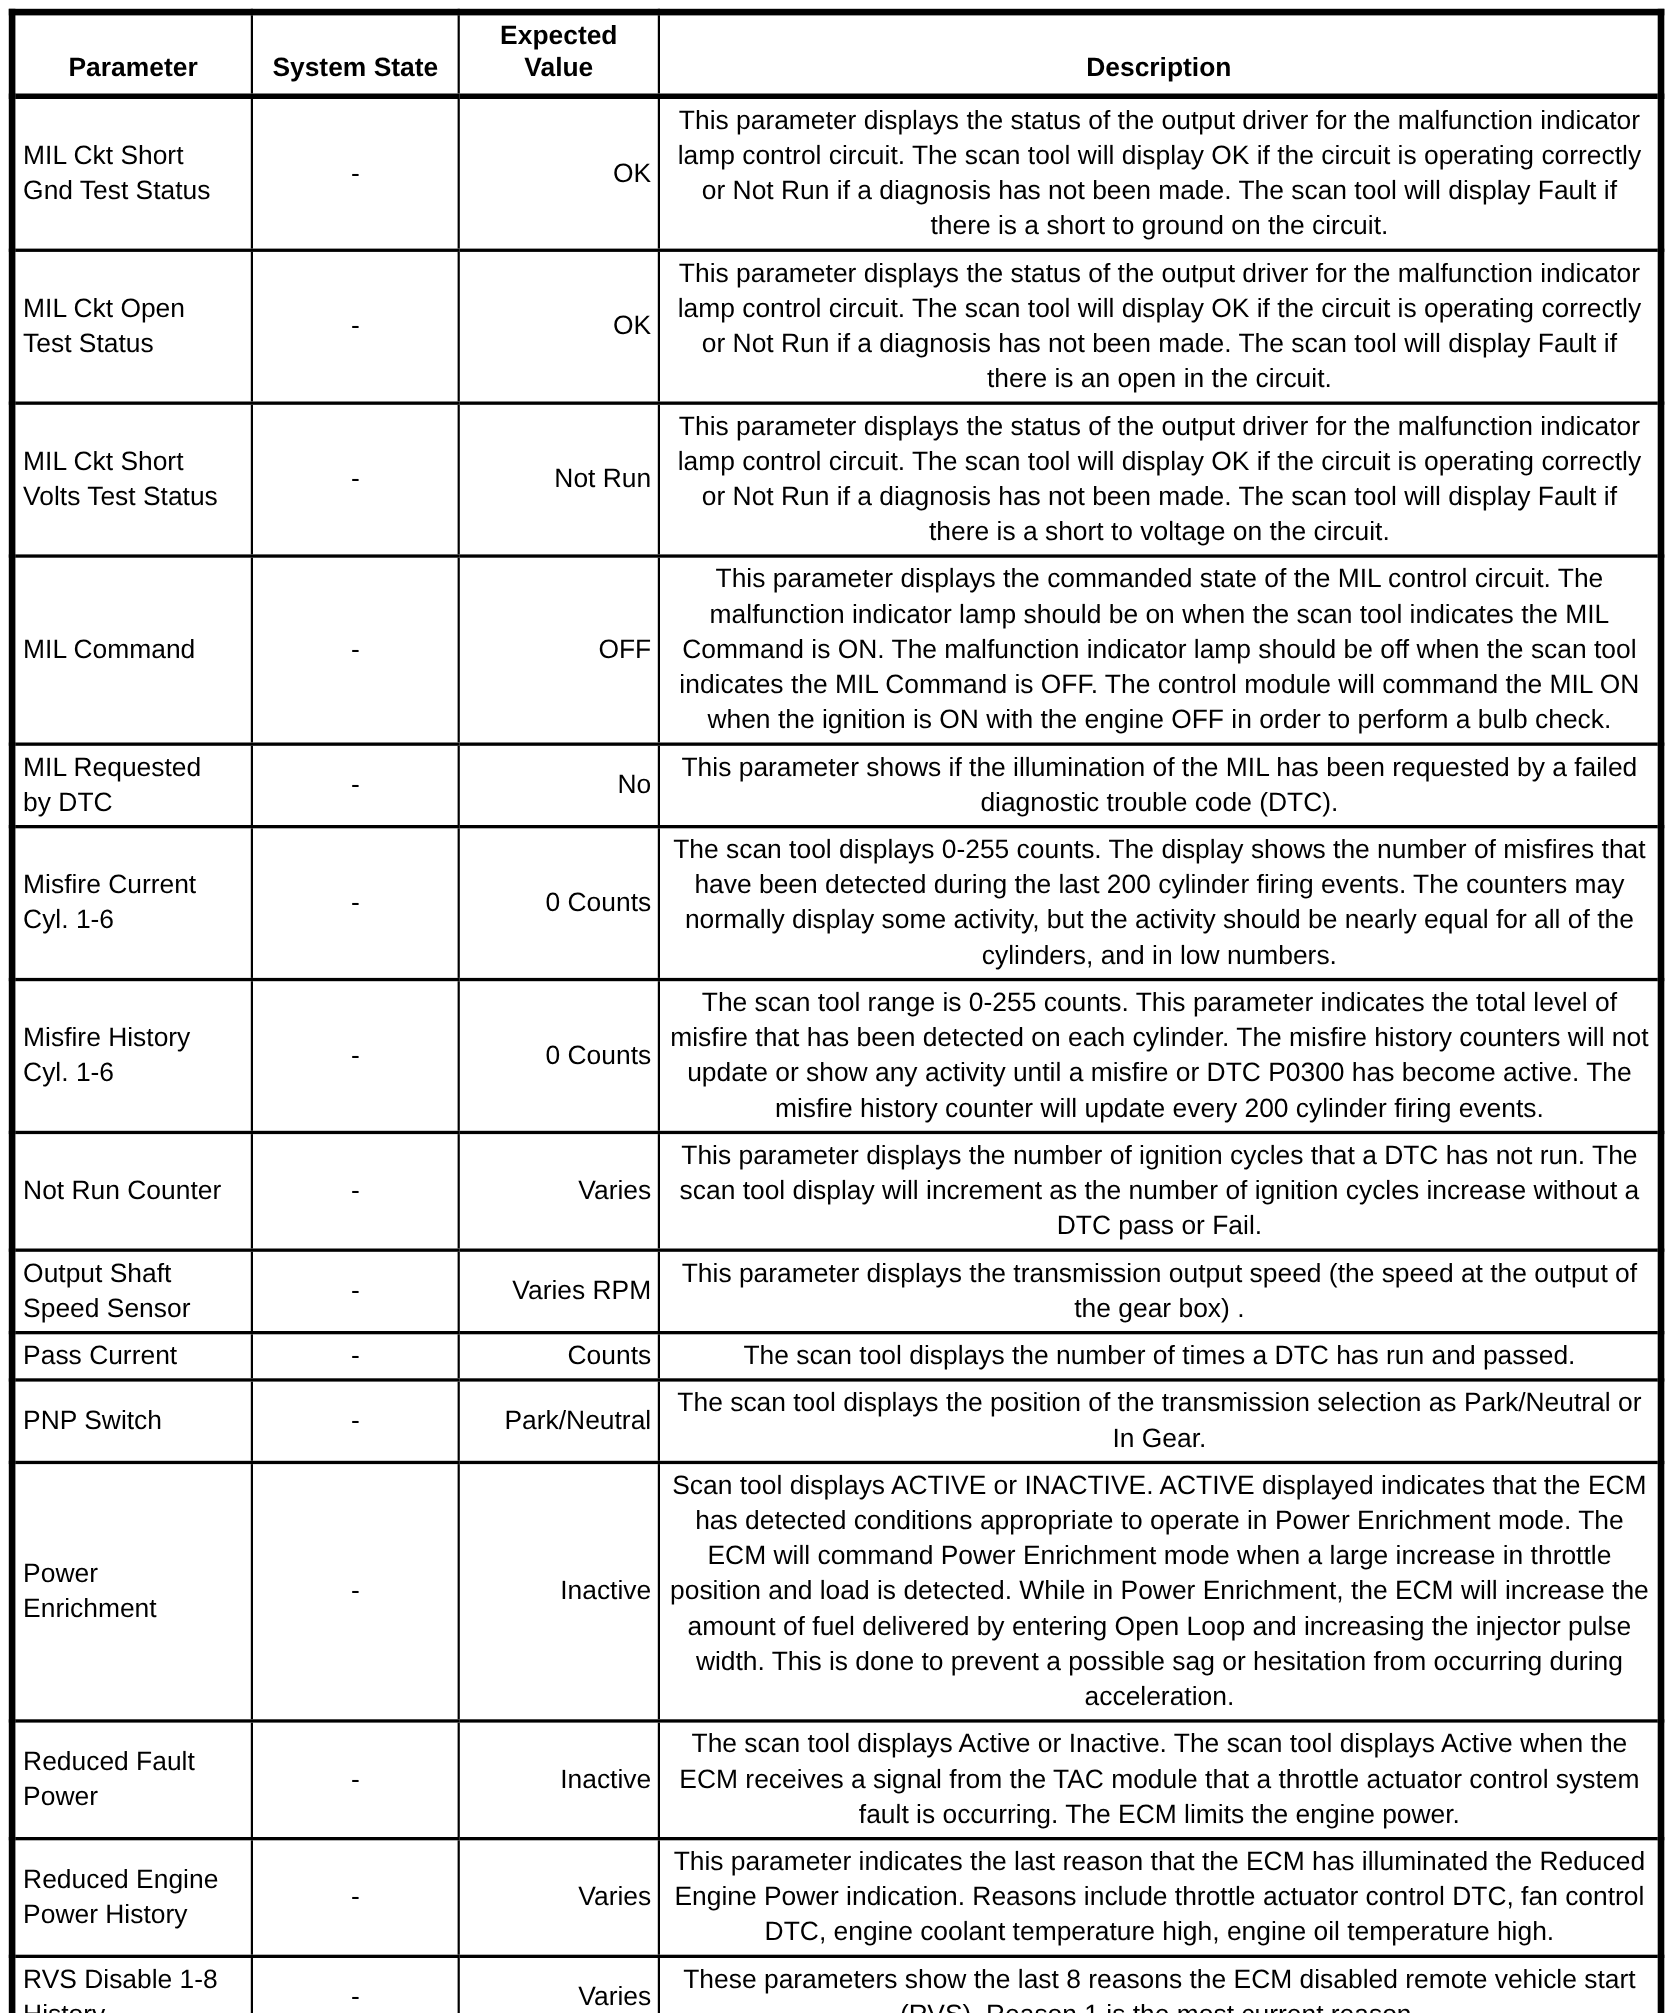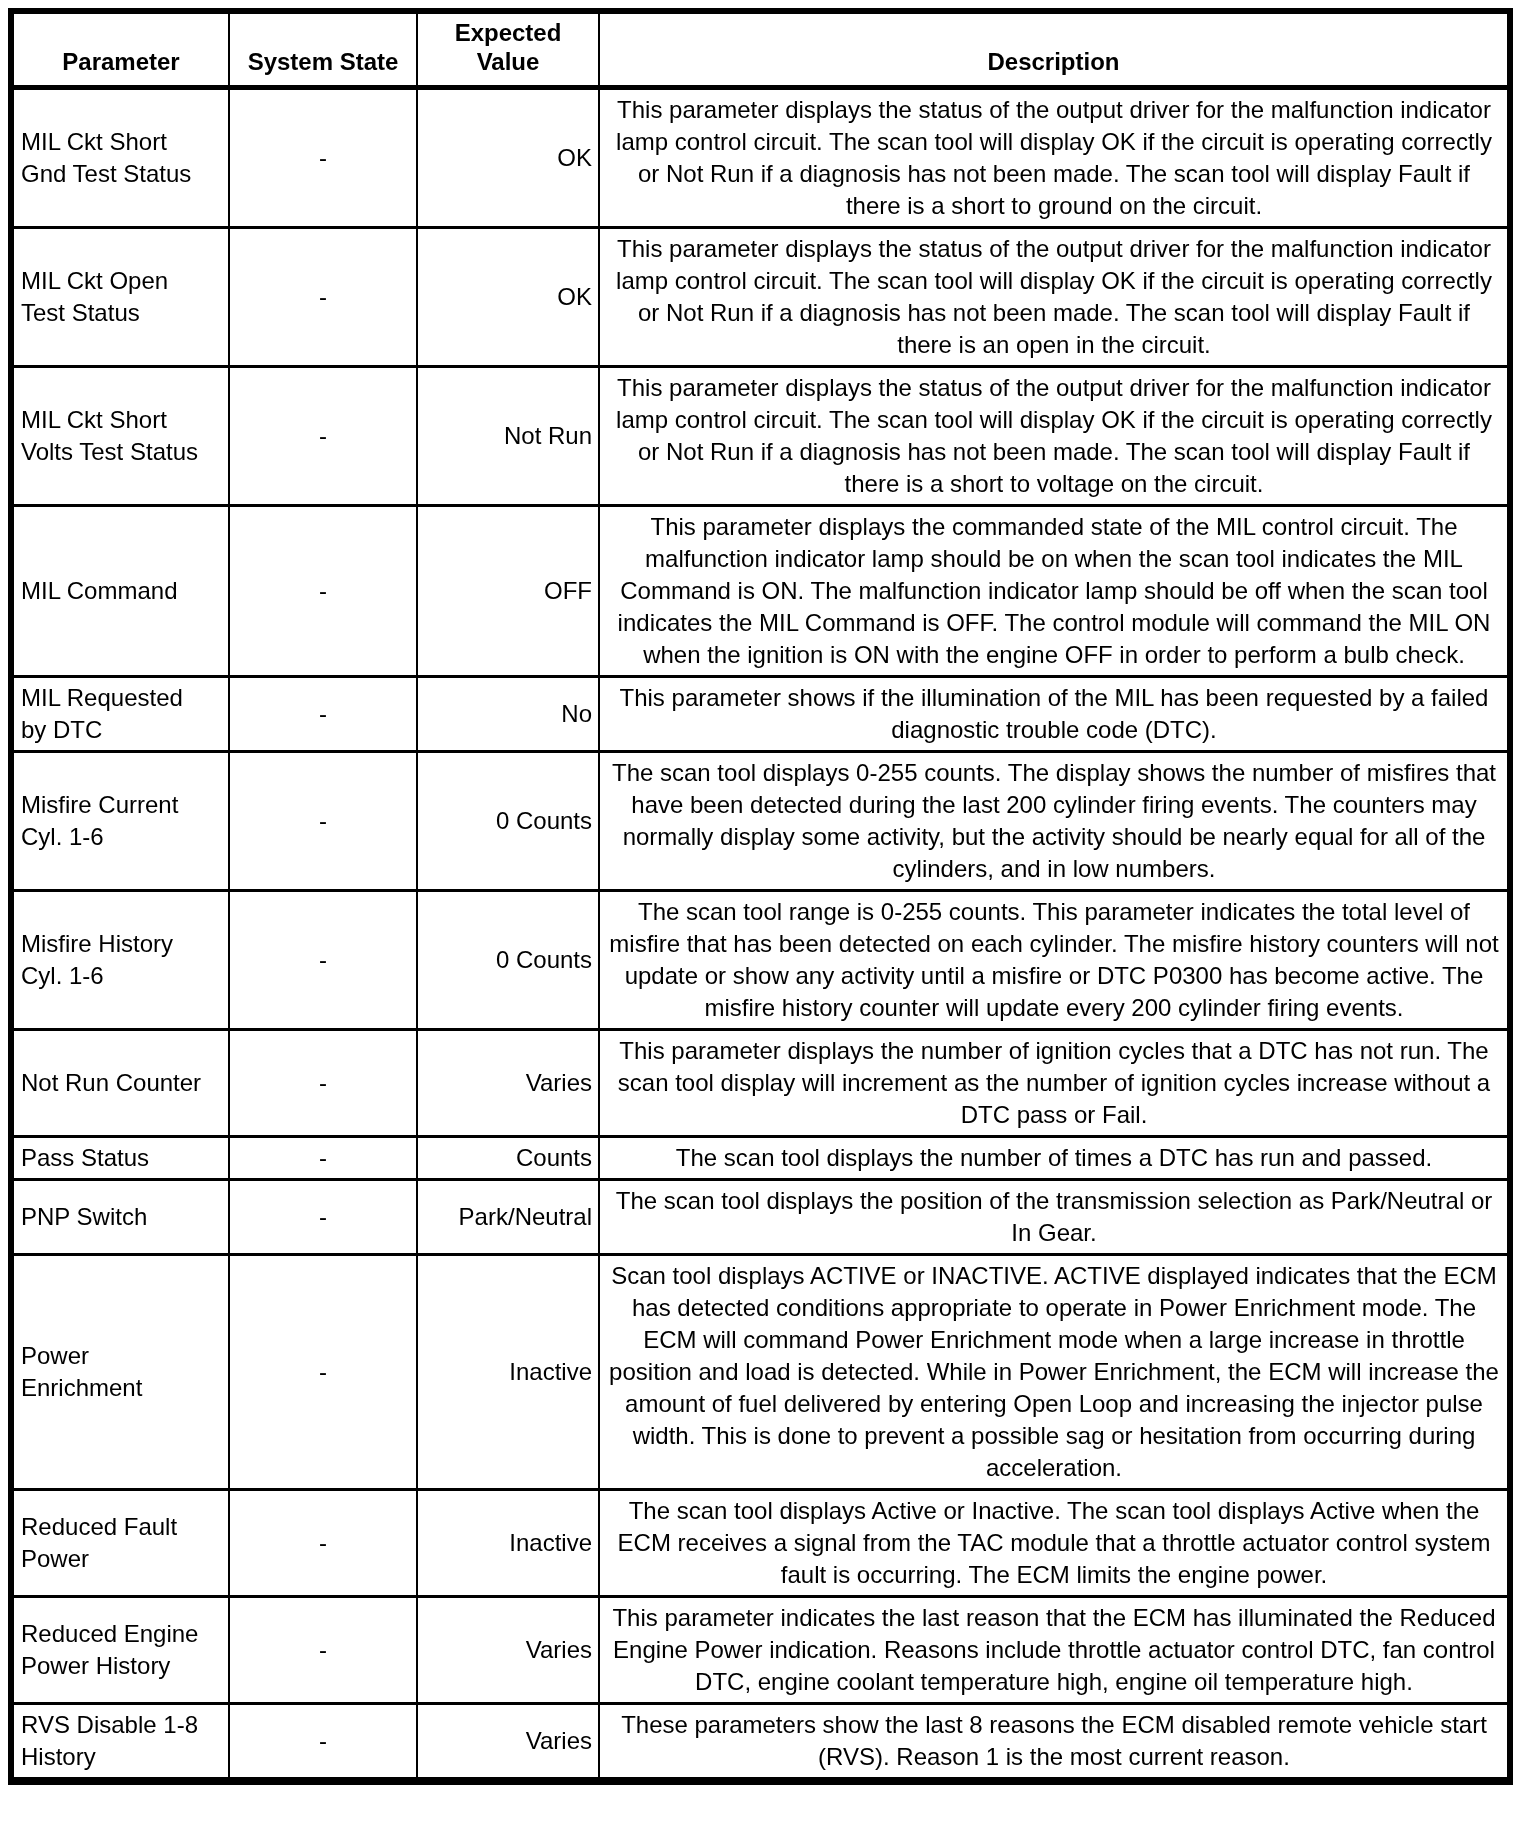--- a/index.html
+++ b/index.html
@@ -123,21 +123,27 @@
           <td class="cell-expected">0 Counts</td>
           <td class="cell-description">The scan tool range is 0-255 counts. This parameter indicates the total level of misfire that has been detected on each cylinder. The misfire history counters will not update or show any activity until a misfire or DTC P0300 has become active. The misfire history counter will update every 200 cylinder firing events.</td>
         </tr>
         <tr>
           <td class="cell-parameter">Not Run Counter</td>
           <td class="cell-state">-</td>
           <td class="cell-expected">Varies</td>
           <td class="cell-description">This parameter displays the number of ignition cycles that a DTC has not run. The scan tool display will increment as the number of ignition cycles increase without a DTC pass or Fail.</td>
         </tr>
         <tr>
-          <td class="cell-parameter">Pass Status</td>
+          <td class="cell-parameter">Output Shaft Speed Sensor</td>
+          <td class="cell-state">-</td>
+          <td class="cell-expected">Varies RPM</td>
+          <td class="cell-description">This parameter displays the transmission output speed (the speed at the output of the gear box) .</td>
+        </tr>
+        <tr>
+          <td class="cell-parameter">Pass Current</td>
           <td class="cell-state">-</td>
           <td class="cell-expected">Counts</td>
           <td class="cell-description">The scan tool displays the number of times a DTC has run and passed.</td>
         </tr>
         <tr>
           <td class="cell-parameter">PNP Switch</td>
           <td class="cell-state">-</td>
           <td class="cell-expected">Park/Neutral</td>
           <td class="cell-description">The scan tool displays the position of the transmission selection as Park/Neutral or In Gear.</td>
         </tr>

